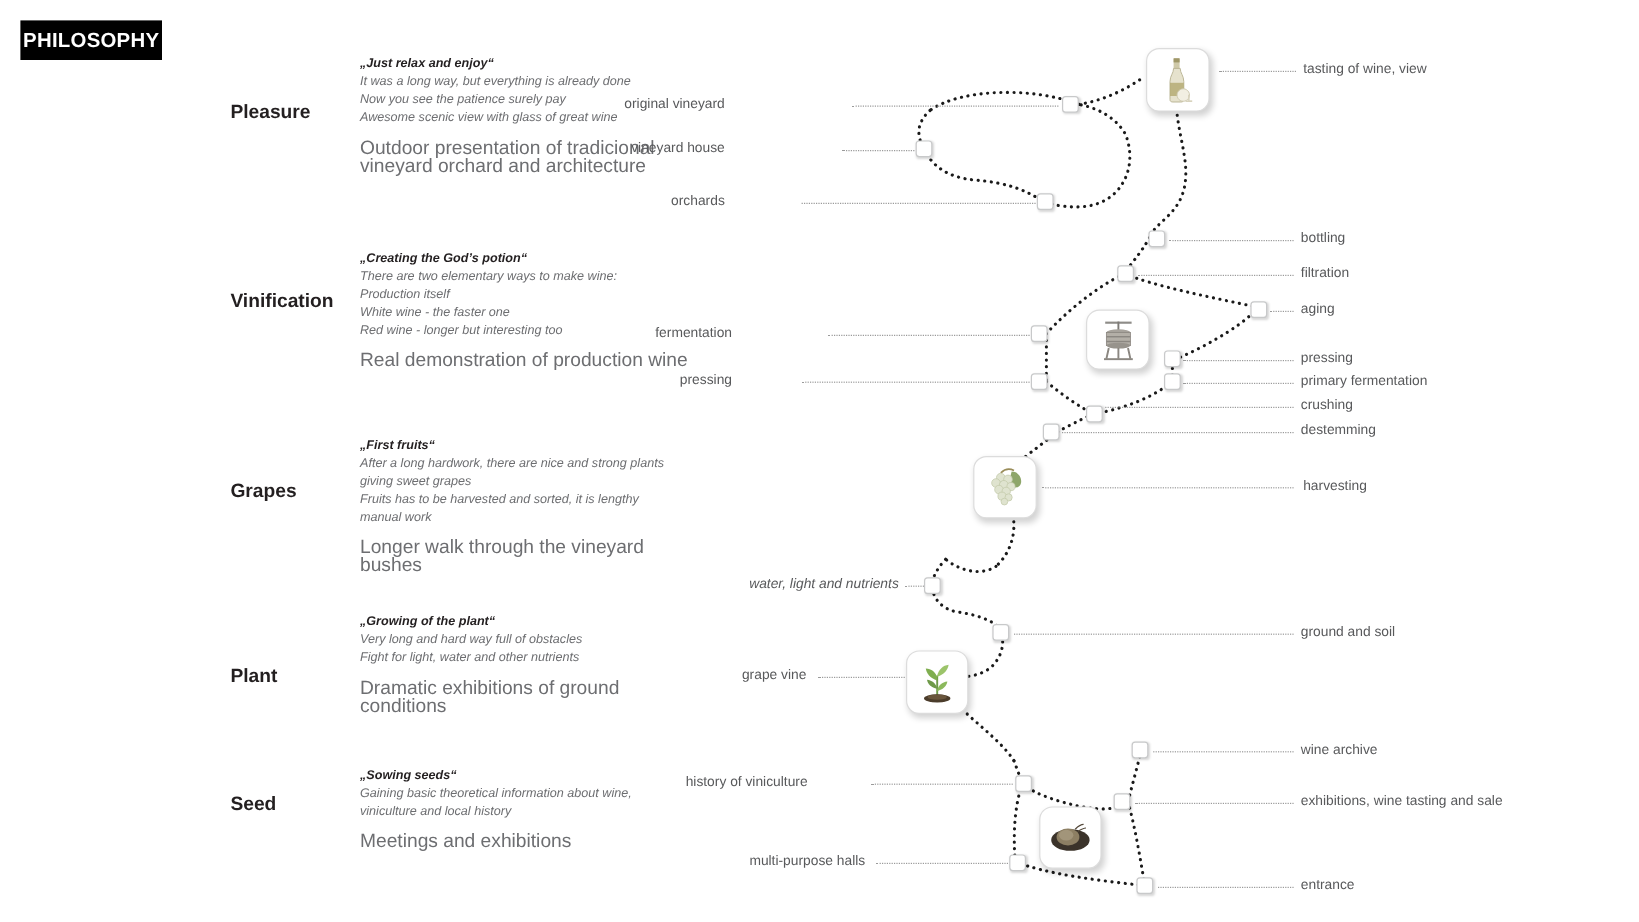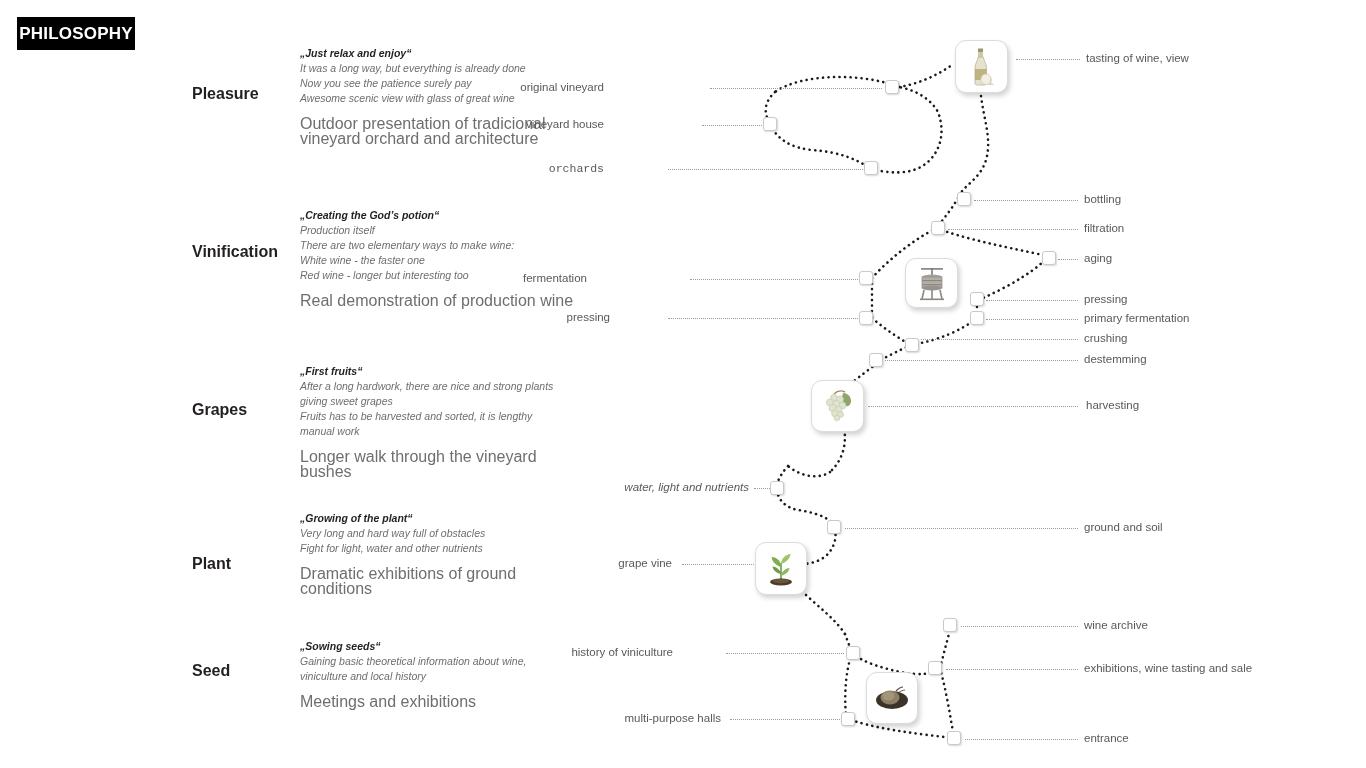--- a/index.html
+++ b/index.html
@@ -139,22 +139,22 @@
     <p class="tagline">Now you see the patience surely pay</p>
     <p class="tagline">Awesome scenic view with glass of great wine</p>
     <p class="activity">Outdoor presentation of tradicional vineyard orchard and architecture</p>
   </div>
 </div>
 
 <div class="stage">
   <div class="stage-title" style="left:192px; top:243px;">Vinification</div>
   <div class="stage-text" style="top:208px;">
     <p class="quote">„Creating the God’s potion“</p>
+    <p class="tagline">There are two elementary ways to make wine:</p>
     <p class="tagline">Production itself</p>
-    <p class="tagline">There are two elementary ways to make wine:</p>
     <p class="tagline">White wine - the faster one</p>
     <p class="tagline">Red wine - longer but interesting too</p>
     <p class="activity">Real demonstration of production wine</p>
   </div>
 </div>
 
 <div class="stage">
   <div class="stage-title" style="left:192px; top:401px;text-align:right;">Grapes</div>
   <div class="stage-text" style="top:364px;">
     <p class="quote">„First fruits“</p>
@@ -314,24 +314,24 @@
       <path d="M26 12 C29 10 31 9 33 9" stroke="#54493a" stroke-width="0.9" fill="none"></path>
     </svg>
   </div>
 
   <div class="edge-label left" style="left:499px; top:81px; width:105px;">original vineyard</div>
   <div class="leader" style="left:710px; top:88px; width:172px;"></div>
 
   <div class="edge-label left" style="left:499px; top:118px; width:105px;">vineyard house</div>
   <div class="leader" style="left:702px; top:125px; width:60px;"></div>
 
-  <div class="edge-label left" style="left:499px; top:162px; width:105px;font-family:Liberation Mono, monospace;">orchards</div>
+  <div class="edge-label left" style="left:499px; top:162px; width:105px;">orchards</div>
   <div class="leader" style="left:668px; top:169px; width:195px;"></div>
 
-  <div class="edge-label left" style="left:500px; top:272px; width:110px;text-align:center;">fermentation</div>
+  <div class="edge-label left" style="left:500px; top:272px; width:110px;">fermentation</div>
   <div class="leader" style="left:690px; top:279px; width:168px;"></div>
 
   <div class="edge-label left" style="left:500px; top:311px; width:110px;">pressing</div>
   <div class="leader" style="left:668px; top:318px; width:190px;"></div>
 
   <div class="edge-label left" style="left:499px; top:481px; width:250px;font-style:italic;">water, light and nutrients</div>
   <div class="leader" style="left:754px; top:488px; width:16px;"></div>
 
   <div class="edge-label left" style="left:500px; top:557px; width:172px;">grape vine</div>
   <div class="leader" style="left:682px; top:564px; width:72px;"></div>

